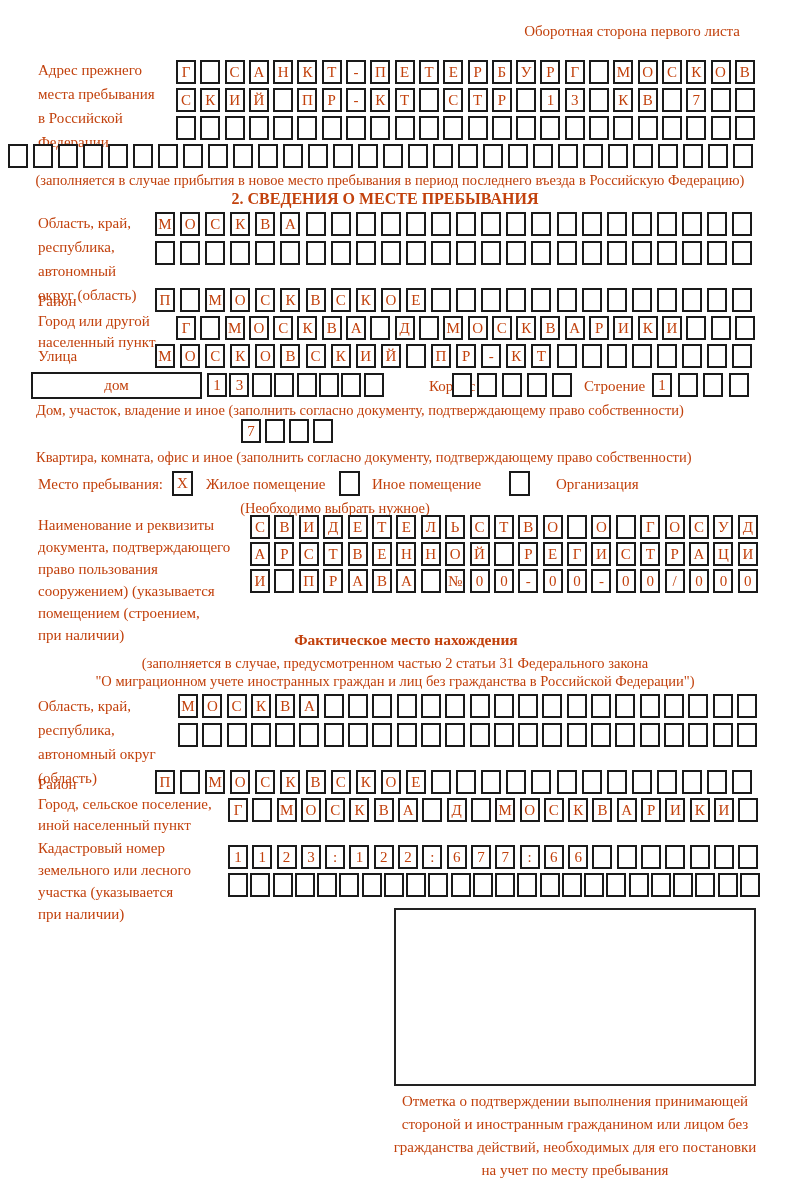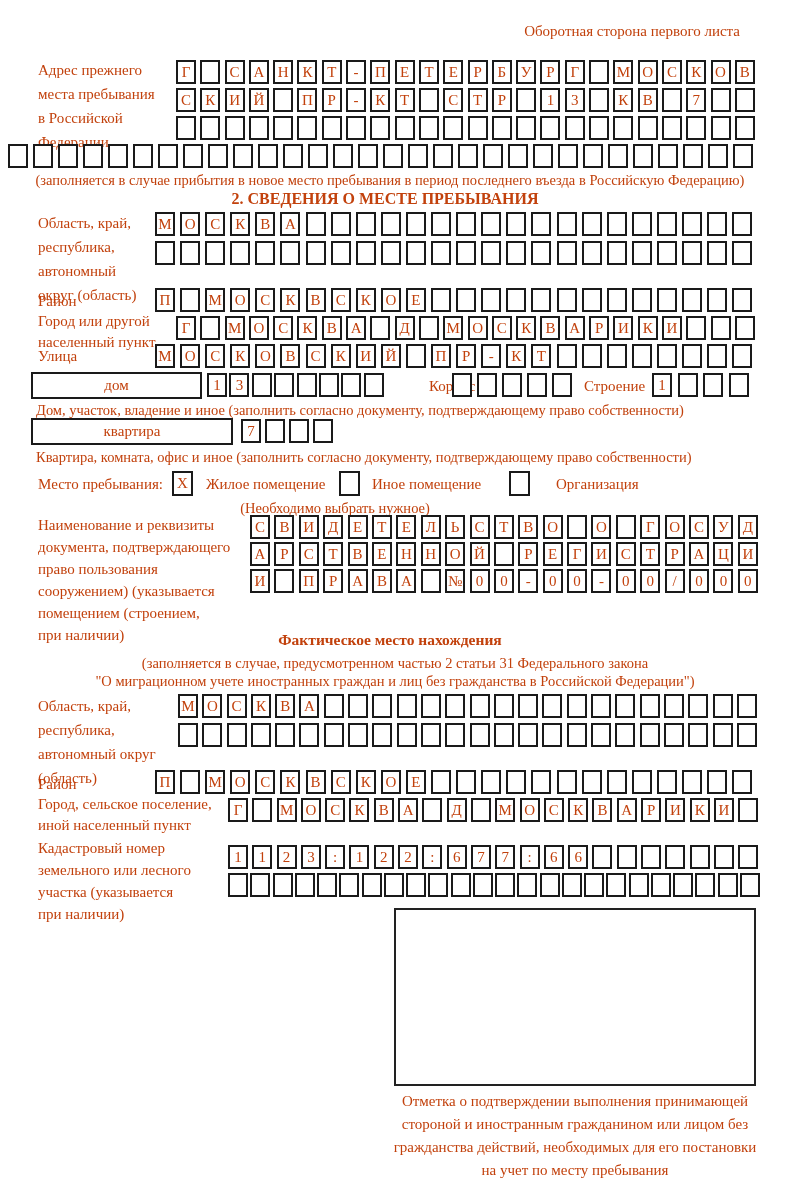--- a/index.html
+++ b/index.html
@@ -339,23 +339,20 @@
     </div>
   <div class="abs lbl" style="left:584px;top:375px;">Строение</div>
   <div class="boxrow stro" style="left:652px;top:373px;">
       <div class="cell">1</div>
       <div class="cell"></div>
       <div class="cell"></div>
       <div class="cell"></div>
     </div>
   <div class="abs note" style="left:36px;top:401px;">Дом, участок, владение и иное (заполнить согласно документу, подтверждающему право собственности)</div>
 
-  <div class="widebox" style="left:31px;top:418px;width:202px;">
-      <span>квартира</span>
-    </div>
   <div class="boxrow apt" style="left:241px;top:419px;">
       <div class="cell">7</div>
       <div class="cell"></div>
       <div class="cell"></div>
       <div class="cell"></div>
     </div>
   <div class="abs note" style="left:36px;top:448px;">Квартира, комната, офис и иное (заполнить согласно документу, подтверждающему право собственности)</div>
 
   <div class="abs lbl" style="left:38px;top:473px;">Место пребывания:</div>
   <div class="checkbox" style="left:172px;top:471px;">X</div>
@@ -437,21 +434,21 @@
       <div class="cell">0</div>
       <div class="cell">-</div>
       <div class="cell">0</div>
       <div class="cell">0</div>
       <div class="cell">/</div>
       <div class="cell">0</div>
       <div class="cell">0</div>
       <div class="cell">0</div>
     </div>
 
-  <div class="abs title center" style="left:0;top:631px;width:780px;">Фактическое место нахождения</div>
+  <div class="abs title center" style="left:0;top:631px;width:780px;padding-left:16px;">Фактическое место нахождения</div>
   <div class="abs note center lines" style="left:0;top:654px;width:790px;">
       <div>(заполняется в случае, предусмотренном частью 2 статьи 31 Федерального закона</div>
       <div>"О миграционном учете иностранных граждан и лиц без гражданства в Российской Федерации")</div>
     </div>
 
   <div class="abs lbl lines lh24" style="left:38px;top:694px;">
       <div>Область, край,</div>
       <div>республика,</div>
       <div>автономный округ</div>
       <div>(область)</div>

